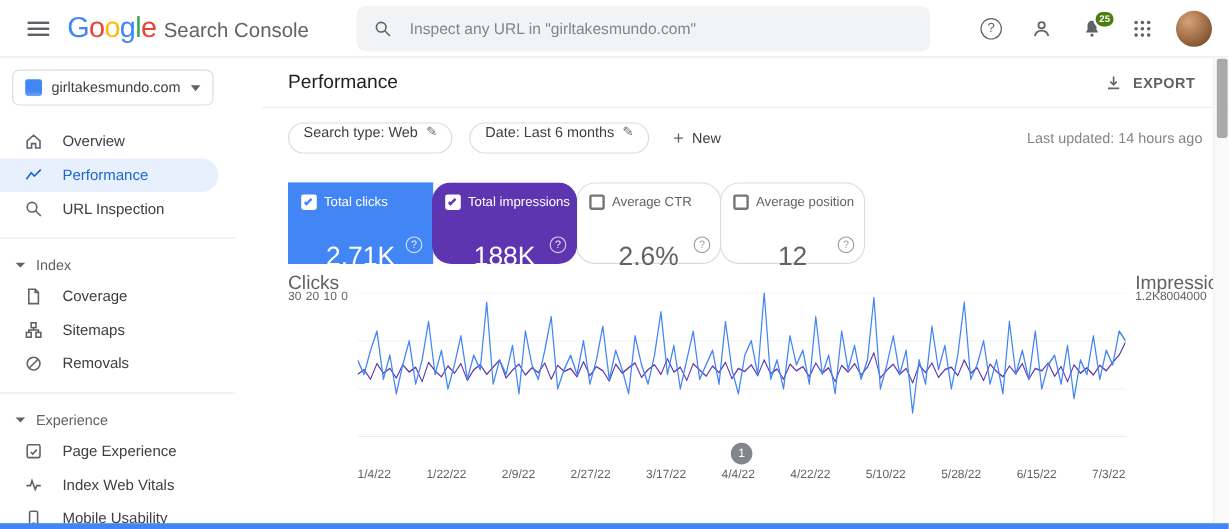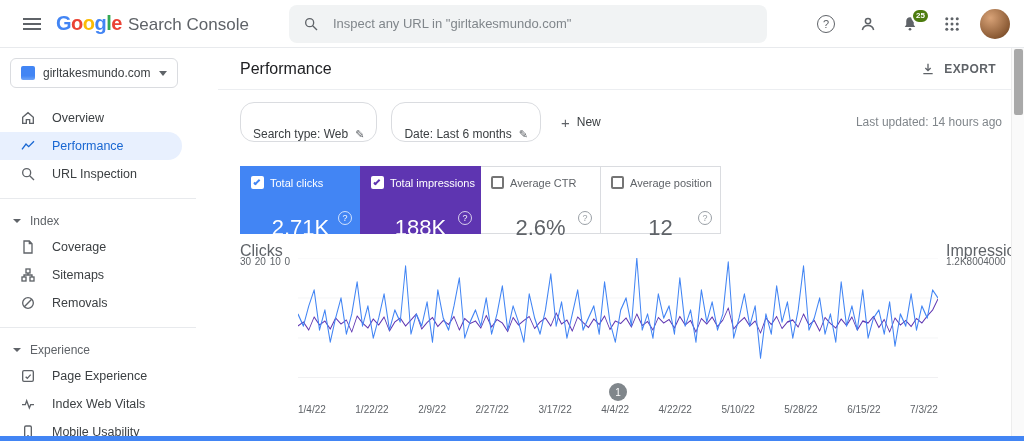--- a/index.html
+++ b/index.html
@@ -9,21 +9,21 @@
     font-family:"Liberation Sans","DejaVu Sans",sans-serif;
     background:#fff; color:#202124;
   }
   
   .topbar{height:48px;display:flex;align-items:center;padding:0 14px;background:#fff;border-bottom:1px solid #e8eaed;position:relative;z-index:5;}
   .iconbtn{width:36px;height:36px;display:flex;align-items:center;justify-content:center;background:none;border:none;cursor:pointer;color:#5f6368;padding:0;}
   .hb{width:18px;height:2px;background:#5f6368;position:relative;display:block;}
   .hb::before,.hb::after{content:"";position:absolute;left:0;width:18px;height:2px;background:#5f6368;}
   .hb::before{top:-5px}.hb::after{top:5px}
   .logo{display:flex;align-items:baseline;gap:6px;margin-left:6px;cursor:pointer;}
-  .logo-google{font-size:20px;font-weight:700;letter-spacing:-0.5px;}
+  .logo-google{font-size:24px;font-weight:400;letter-spacing:-0.5px;}
   .logo-google span:nth-child(1){color:#4285F4}
   .logo-google span:nth-child(2){color:#EA4335}
   .logo-google span:nth-child(3){color:#FBBC05}
   .logo-google span:nth-child(4){color:#4285F4}
   .logo-google span:nth-child(5){color:#34A853}
   .logo-google span:nth-child(6){color:#EA4335}
   .logo-product{font-size:17px;color:#5f6368;}
   .searchbar{margin-left:40px;width:478px;height:38px;background:#f1f3f4;border-radius:8px;display:flex;align-items:center;padding:0 14px;gap:12px;}
   .searchbar svg{flex:0 0 auto;color:#5f6368;}
   .searchbar input{flex:1;border:none;outline:none;background:transparent;font-size:13px;color:#202124;font-family:inherit;}
@@ -47,29 +47,29 @@
   .nav-item.active svg{color:#1967d2;}
   .divider{height:1px;background:#e8eaed;margin:10px 0;width:196px;}
   .section-header{display:flex;align-items:center;gap:9px;padding-left:13px;height:24px;font-size:12px;color:#5f6368;cursor:pointer;}
   
   .main{flex:1;min-width:0;}
   .main-header{height:42px;display:flex;align-items:center;padding:0 22px;border-bottom:1px solid #eceef1;}
   .main-title{font-size:16px;font-weight:400;color:#202124;}
   .export-btn{margin-left:auto;display:flex;align-items:center;gap:8px;color:#5f6368;font-size:12px;font-weight:600;letter-spacing:.4px;background:none;border:none;cursor:pointer;padding:4px 6px;}
   .content{padding:0 22px;}
   .filters-row{display:flex;align-items:center;gap:14px;margin-top:12px;}
-  .chip{height:40px;border:1px solid #dadce0;border-radius:14px;display:flex;align-items:flex-end;gap:7px;padding:0 12px;font-size:12px;color:#3c4043;background:#fff;cursor:pointer;}
+  .chip{height:26px;border:1px solid #dadce0;border-radius:14px;display:flex;align-items:flex-start;gap:7px;padding:0 12px;font-size:12px;color:#3c4043;background:#fff;cursor:pointer;}
   .edit-glyph{font-size:11px;color:#5f6368;}
   .new-chip{display:flex;align-items:center;gap:7px;background:none;border:none;font-size:12px;color:#3c4043;cursor:pointer;font-family:inherit;}
   .plus-glyph{font-size:15px;color:#5f6368;line-height:1;}
   .last-updated{margin-left:auto;font-size:12px;color:#80868b;}
   
   .cards-row{display:flex;margin-top:24px;}
   .card{width:121px;height:68px;position:relative;padding:9px 10px;background:#fff;border:1px solid #dadce0;cursor:pointer;text-align:center;}
-  .card + .card{margin-left:-1px;}
+  .card + .card{margin-left:-1px;border-radius:16px;}
   .card-colored{border-color:transparent;z-index:1;}
   .card-top{display:flex;align-items:center;gap:6px;}
   .checkbox{width:13px;height:13px;border-radius:2px;display:flex;align-items:center;justify-content:center;background:#fff;flex:0 0 auto;}
   .card:not(.card-colored) .checkbox{border:2px solid #757575;background:#fff;}
   .checkmark{width:7px;height:3px;border-left:2px solid #4285f4;border-bottom:2px solid #4285f4;transform:rotate(-45deg) translate(0,-1px);}
   .card-label{font-size:11px;color:#5f6368;white-space:nowrap;}
   .card-colored .card-label{color:#fff;}
   .card-value{font-size:22px;margin-top:26px;color:#5f6368;}
   .card-colored .card-value{color:#fff;}
   .help-badge{position:absolute;right:8px;bottom:8px;width:14px;height:14px;border-radius:50%;border:1px solid #9aa0a6;color:#9aa0a6;font-size:9px;display:flex;align-items:center;justify-content:center;}

